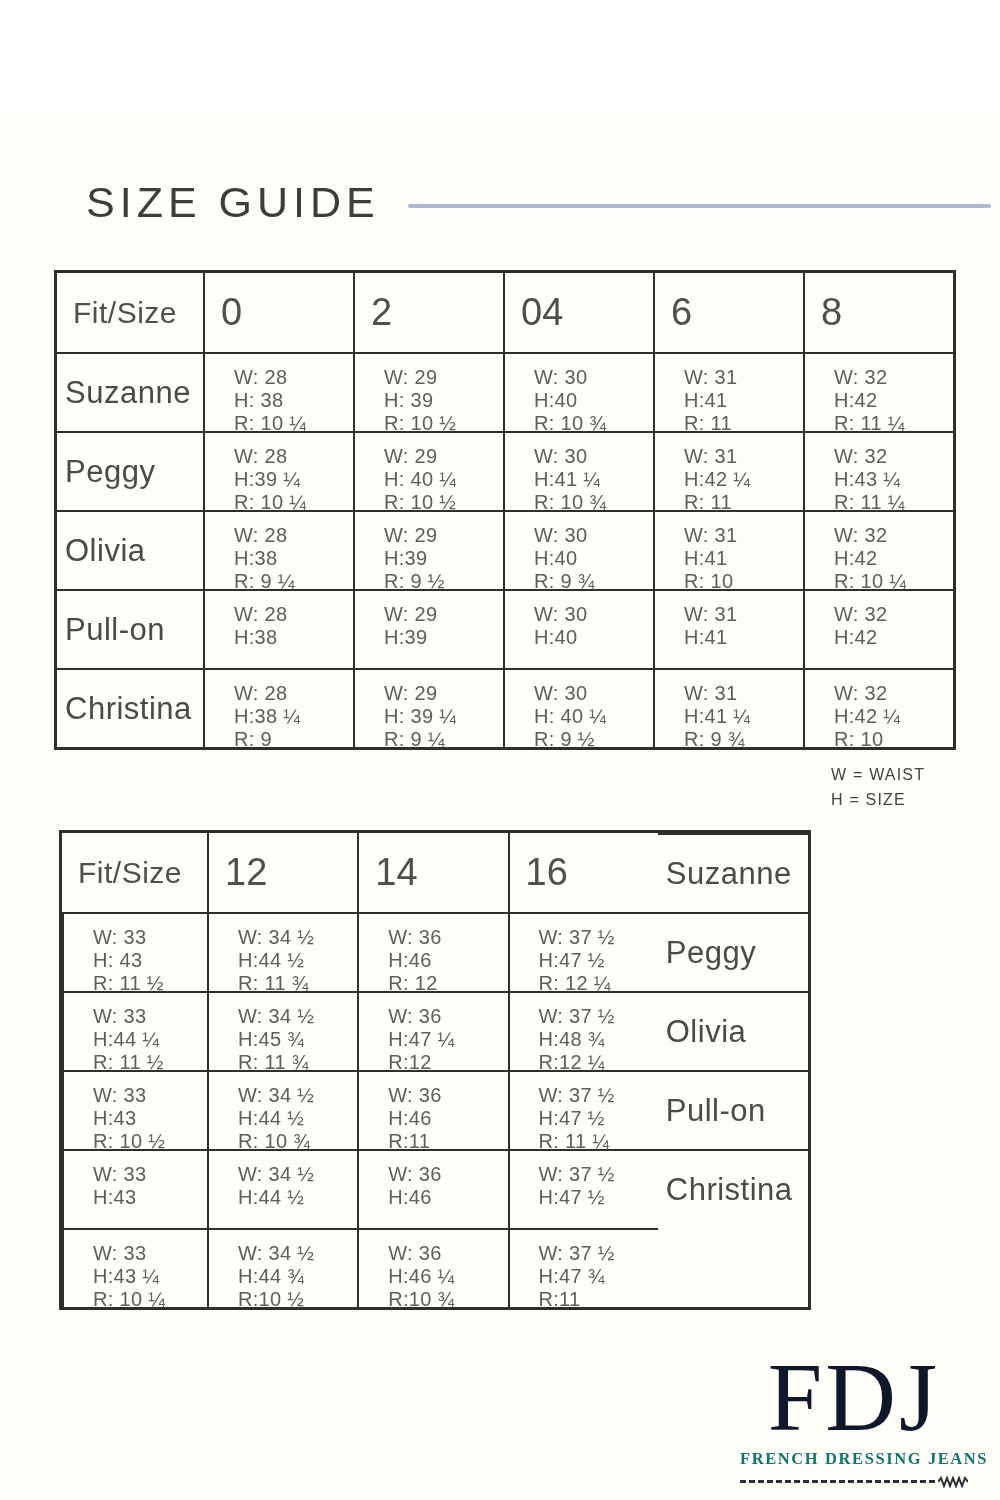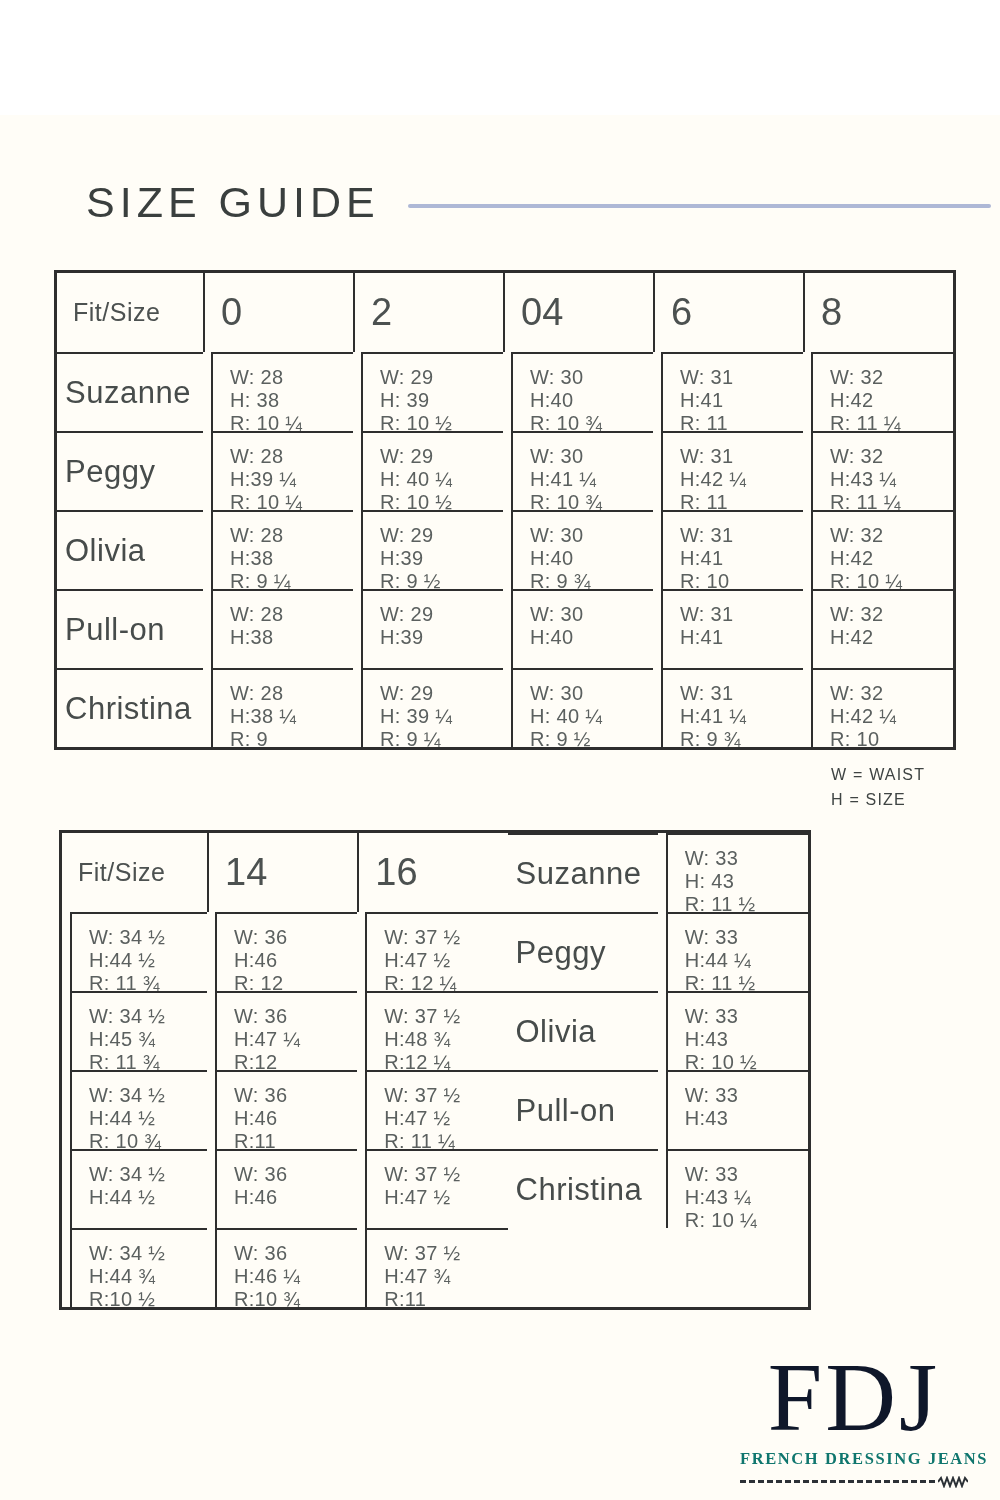--- a/index.html
+++ b/index.html
@@ -74,35 +74,34 @@
   .cell.first-row { border-top: none; }
   .header-cell {
     display: flex;
     align-items: center;
     padding-left: 16px;
     font-size: 38px;
     font-weight: 300;
     color: #4c5150;
   }
   .header-cell.fit-col {
-    font-size: 25px;
+    font-size: 30px;
     letter-spacing: 0.5px;
   }
   .fit-cell {
     display: flex;
     align-items: center;
     padding-left: 8px;
     font-size: 31px;
     font-weight: 300;
     letter-spacing: 0.5px;
     color: #474c4b;
   }
   .data-cell {
-    padding: 12px 0 0 17px;
-    margin-left: 8px;
+    padding: 12px 0 0 29px;
   }
   .measure-line {
     font-size: 20px;
     line-height: 23px;
     font-weight: 300;
     letter-spacing: 0.3px;
     color: #5b605f;
     white-space: nowrap;
   }
   
@@ -301,20 +300,21 @@
     </div>
   </div>
 
 <div class="legend">
   <div class="legend-line">W = WAIST</div>
   <div class="legend-line">H = SIZE</div>
 </div>
 
 <div id="table2" class="size-table">
     <div class="cell header-cell first-row first-col fit-col">Fit/Size</div>
+    <div class="cell header-cell first-row">12</div>
     <div class="cell header-cell first-row">14</div>
     <div class="cell header-cell first-row">16</div>
     <div class="cell fit-cell first-col">Suzanne</div>
     <div class="cell data-cell">
       <div class="measure-line">W: 33</div>
       <div class="measure-line">H: 43</div>
       <div class="measure-line">R: 11 ½</div>
     </div>
     <div class="cell data-cell">
       <div class="measure-line">W: 34 ½</div>

